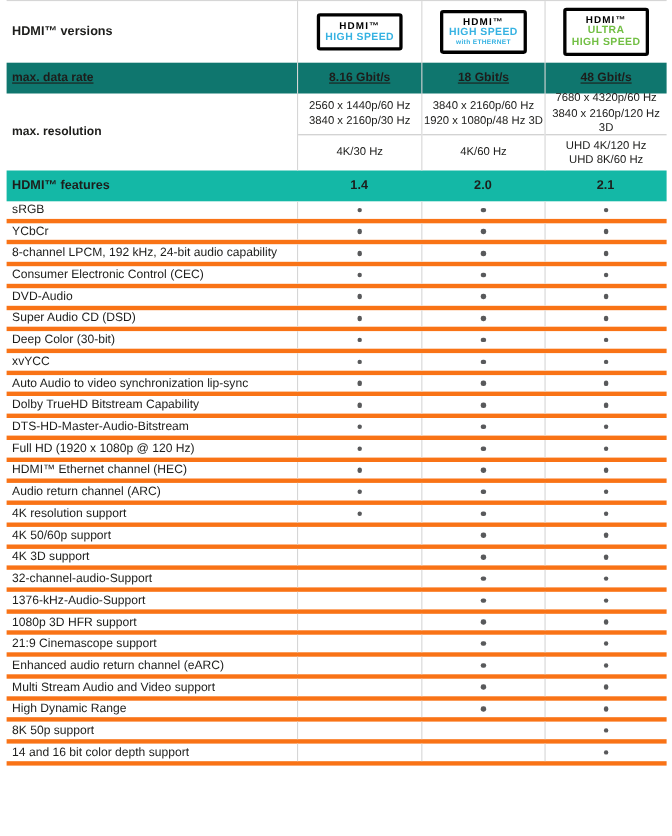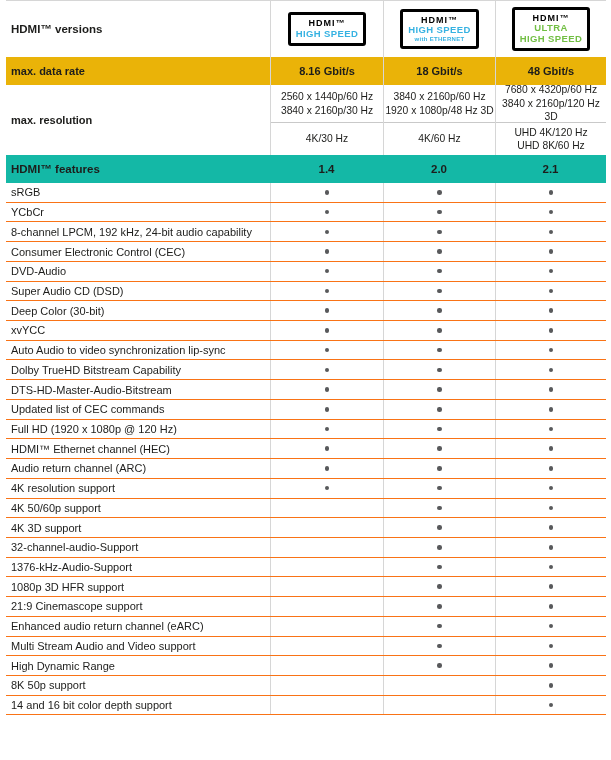--- a/index.html
+++ b/index.html
@@ -12,37 +12,37 @@
   
   .hdr{height:56px;}
   .hdr .label{font-weight:bold;font-size:11.5px;}
   .badge{display:inline-block;border:3px solid #000;border-radius:3px;background:#fff;padding:3px 5px;text-align:center;line-height:1.15;}
   .badge .logo{font-weight:bold;font-size:9px;letter-spacing:1px;color:#000;display:block;}
   .badge .l2{font-weight:bold;font-size:9.5px;letter-spacing:.4px;display:block;}
   .badge .l3{font-weight:bold;font-size:9.5px;letter-spacing:.4px;display:block;}
   .badge .l3.small{font-size:6px;letter-spacing:.3px;}
   .cyan{color:#36b2e2;} .grn{color:#72bf44;}
   
-  .rate{height:28px;background:#eab308;}
+  .rate{height:28px;background:#0f766e;text-decoration:underline;}
   .rate .label{font-weight:bold;font-size:11px;}
   .rate .val{font-weight:bold;font-size:11px;}
   
   .res{height:70px;}
   .res .label{font-weight:bold;font-size:11px;}
   .res .val{flex-direction:column;padding:0;justify-content:flex-start;}
   .res-top,.res-bot{width:100%;box-sizing:border-box;display:flex;flex-direction:column;align-items:center;justify-content:center;font-size:10.3px;line-height:1.3;}
   .res-top{height:38px;border-bottom:1px solid #c9c9c9;}
   .res-bot{height:32px;}
   
   .accent{height:28px;background:#14b8a6;}
   .accent .label{font-weight:bold;font-size:11.5px;}
   .accent .val{font-weight:bold;font-size:11.5px;}
   .accent .cell{border-left:none;}
   
-  .frow{height:19.72px;border-bottom:1px solid #f97316;}
+  .frow{height:19.72px;border-bottom:4px solid #f97316;}
   .frow .label{font-size:11px;}
   .dot{width:4.5px;height:4.5px;border-radius:50%;background:#58595b;display:inline-block;}
 </style>
 </head>
 <body>
 
 <div class="tbl">
 
   <div class="row hdr">
     <div class="cell label">HDMI™ versions</div>
@@ -241,32 +241,20 @@
           <span class="dot"></span>
         </div>
         <div class="cell val sep">
           <span class="dot"></span>
         </div>
         <div class="cell val sep">
           <span class="dot"></span>
         </div>
       </div>
       <div class="row frow">
-        <div class="cell label">Updated list of CEC commands</div>
-        <div class="cell val sep">
-          <span class="dot"></span>
-        </div>
-        <div class="cell val sep">
-          <span class="dot"></span>
-        </div>
-        <div class="cell val sep">
-          <span class="dot"></span>
-        </div>
-      </div>
-      <div class="row frow">
         <div class="cell label">Full HD (1920 x 1080p @ 120 Hz)</div>
         <div class="cell val sep">
           <span class="dot"></span>
         </div>
         <div class="cell val sep">
           <span class="dot"></span>
         </div>
         <div class="cell val sep">
           <span class="dot"></span>
         </div>

